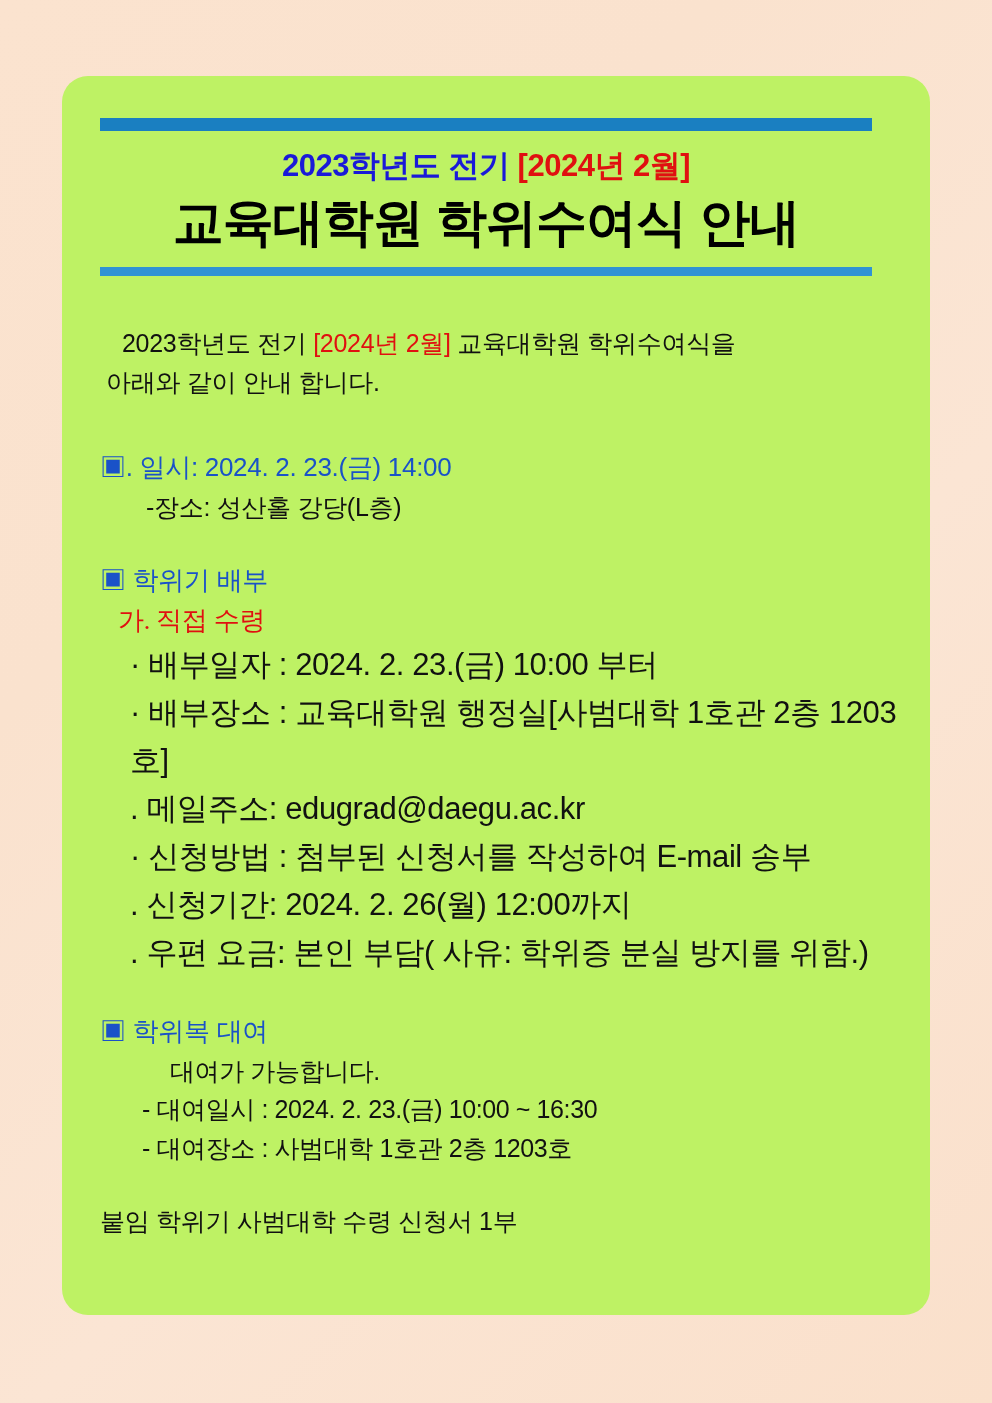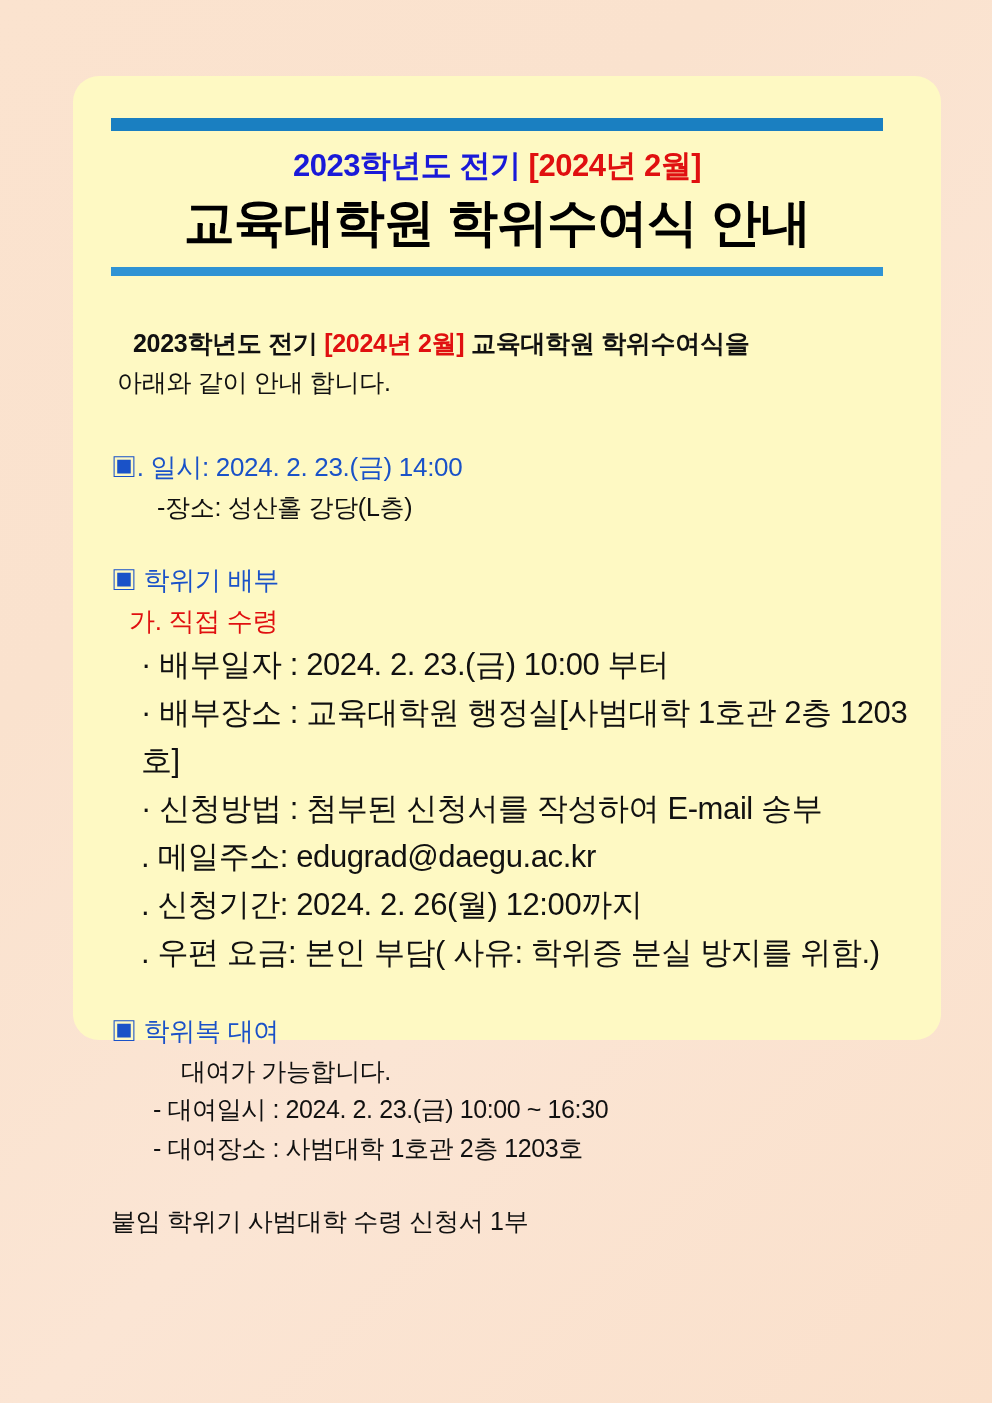--- a/index.html
+++ b/index.html
@@ -11,24 +11,23 @@
     height: 1403px;
     background: linear-gradient(135deg, #fbe3cf 0%, #fae2ce 30%, #fbe5d4 60%, #fae0cb 100%);
     font-family: "Liberation Sans", sans-serif;
     overflow: hidden;
   }
   .page {
     position: absolute;
     left: 62px;
     top: 76px;
     width: 868px;
-    height: 964px;
-    background: #fef9c3;
+    height: 1239px;
+    background: #bef264;
     border-radius: 26px;
-    margin-left: 11px;
   }
   .inner {
     position: absolute;
     left: 38px;
     top: 42px;
     right: 38px;
   }
   .rule-top {
     height: 13px;
     background: #1a7fc1;
@@ -66,21 +65,20 @@
     width: 800px;
     margin-top: 48px;
     font-size: 25px;
     color: #111;
     line-height: 1.55;
     letter-spacing: -0.3px;
   }
   .para {
     margin: 0 0 0 0;
     text-indent: 22px;
-    font-weight: bold;
   }
   .para .red { color: #e01010; }
   .para2 {
     margin: 0;
     text-indent: 0;
     padding-left: 6px;
   }
   .spacer-lg { height: 46px; }
   .spacer-md { height: 34px; }
   .blue-head {
@@ -90,20 +88,21 @@
   }
   .sub-indent1 {
     padding-left: 46px;
     font-size: 25px;
   }
   .red-head {
     color: #e01010;
     font-size: 26px;
     padding-left: 18px;
     letter-spacing: -0.3px;
+    font-family: Liberation Serif, serif;
   }
   .bullet-row {
     padding-left: 30px;
     font-size: 31px;
     letter-spacing: -0.4px;
   }
   .dash-row {
     padding-left: 42px;
     font-size: 25px;
     letter-spacing: -0.4px;
@@ -143,22 +142,22 @@
 
       <div class="blue-head">▣. 일시: 2024. 2. 23.(금) 14:00</div>
       <div class="sub-indent1">-장소:  성산홀 강당(L층)</div>
 
       <div class="spacer-md"></div>
 
       <div class="blue-head">▣ 학위기 배부</div>
       <div class="red-head">가. 직접 수령</div>
       <div class="bullet-row">· 배부일자 : 2024. 2. 23.(금) 10:00 부터</div>
       <div class="bullet-row">· 배부장소 : 교육대학원 행정실[사범대학 1호관 2층 1203호]</div>
+      <div class="bullet-row">. 메일주소: edugrad@daegu.ac.kr</div>
       <div class="bullet-row">· 신청방법 : 첨부된 신청서를 작성하여 E-mail 송부</div>
-      <div class="bullet-row">. 메일주소: edugrad@daegu.ac.kr</div>
       <div class="bullet-row">. 신청기간: 2024. 2.  26(월)  12:00까지</div>
       <div class="bullet-row">. 우편 요금: 본인 부담( 사유: 학위증 분실 방지를 위함.)</div>
 
       <div class="spacer-md"></div>
 
       <div class="blue-head">▣ 학위복 대여</div>
       <div class="dash-cont">대여가 가능합니다.</div>
       <div class="dash-row">- 대여일시 : 2024. 2. 23.(금) 10:00 ~ 16:30</div>
       <div class="dash-row">- 대여장소 : 사범대학 1호관 2층 1203호</div>
 

